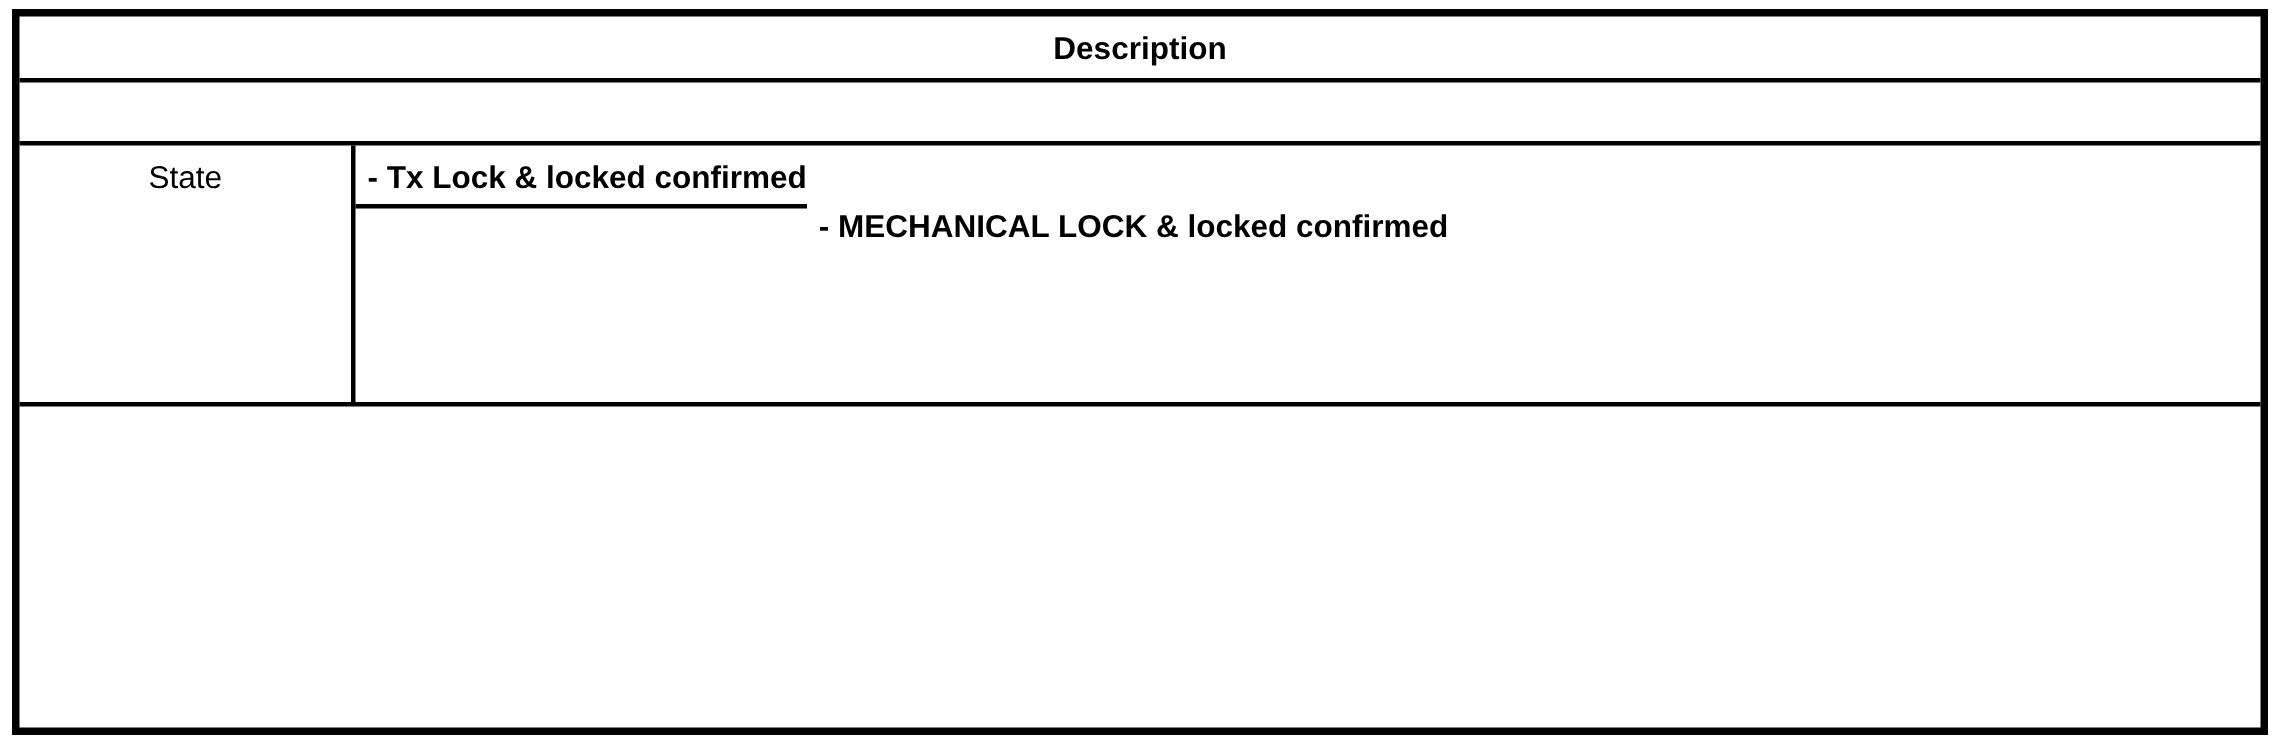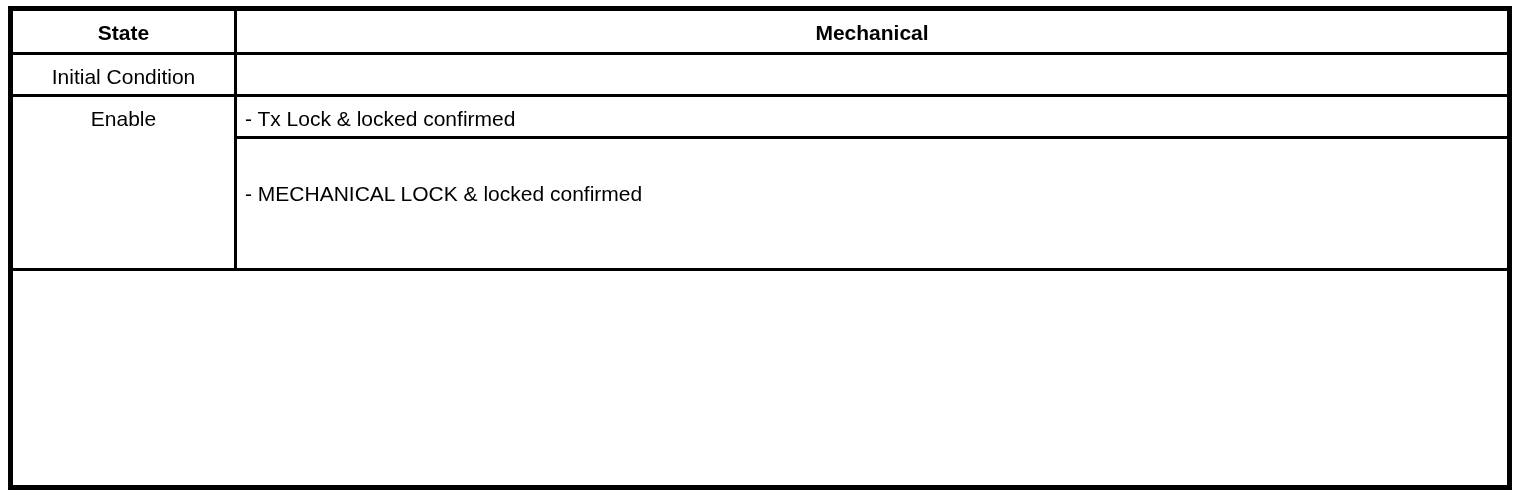--- a/index.html
+++ b/index.html
@@ -78,21 +78,21 @@
   
   #group-event {
     display: flex;
     width: 100%;
     height: 171px;
   }
   #group-event .state-cell { height: 100%; }
   #group-event .desc-stack {
     flex: 1 1 auto;
     display: flex;
-    flex-direction: column;
+    font-weight: bold;
   }
   .sub-row {
     box-sizing: border-box;
     font-size: 21px;
     line-height: 1;
     padding: 11px 0 0 8px;
   }
   #subrow-event-1 { height: 42px; border-bottom: 3px solid #000000; }
   #subrow-event-2 { height: 129px; }
 
@@ -114,30 +114,28 @@
   .gap-line-sm { height: 32px; }
 
   .nowrap { white-space: nowrap; }
 </style>
 </head>
 <body>
 
 <div id="spec-table">
 
   <div class="row divider-thin" id="row-header">
-    <div class="cell state-cell header-cell">State</div>
-    <div class="cell desc-cell header-cell">Mechanical</div>
+    <div class="cell desc-cell header-cell">Description</div>
   </div>
 
   <div class="row divider-thin" id="row-initial">
-    <div class="cell state-cell">Initial Condition</div>
   </div>
 
   <div id="group-event" class="divider-thin">
-    <div class="cell state-cell">Enable</div>
+    <div class="cell state-cell">State</div>
     <div class="desc-stack">
       <div class="sub-row" id="subrow-event-1">
         <div class="bullet-line nowrap">-  Tx Lock &amp; locked confirmed</div>
       </div>
       <div class="sub-row" id="subrow-event-2">
         <div class="gap-line"></div>
         <div class="bullet-line nowrap">-  MECHANICAL LOCK &amp; locked confirmed</div>
         <div class="gap-line"></div>
       </div>
     </div>

